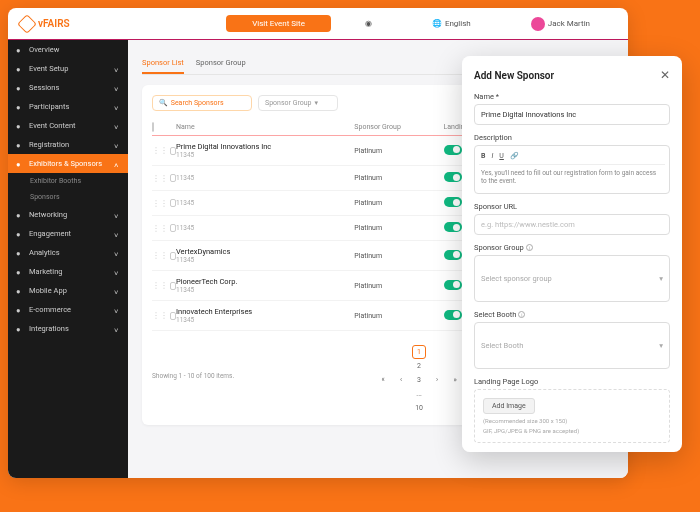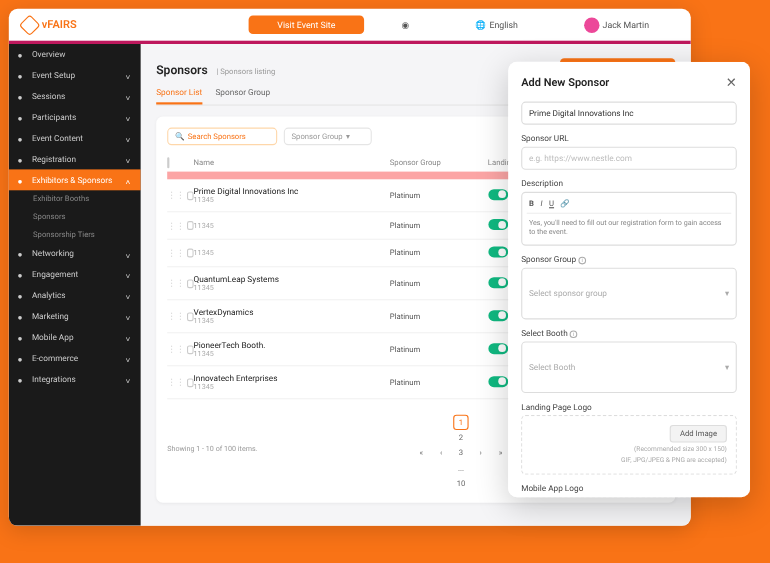--- a/index.html
+++ b/index.html
@@ -1,18 +1,18 @@
 <!DOCTYPE html>
 <html><head>
 <meta charset="utf-8">
 <style>
 *{margin:0;padding:0;box-sizing:border-box;font-family:-apple-system,BlinkMacSystemFont,"Segoe UI",Roboto,sans-serif}
 body{background:#f97316;width:700px;height:512px;overflow:hidden;position:relative}
 .app{position:absolute;top:8px;left:8px;width:620px;height:470px;background:#fff;border-radius:8px;box-shadow:0 4px 20px rgba(0,0,0,.15);display:flex;flex-direction:column;overflow:hidden}
-.topbar{height:32px;display:flex;align-items:center;padding:0 12px;border-bottom:3px solid #be185d;gap:8px}
+.topbar{height:32px;display:flex;align-items:center;padding:0 12px;border-bottom:1px solid #be185d;gap:8px}
 .logo{display:flex;align-items:center;gap:4px;color:#f97316;font-size:10px;font-weight:600}
 .logo-ico{width:14px;height:14px;border:1.5px solid #f97316;border-radius:3px;transform:rotate(45deg)}
 .spacer{flex:1}
 .btn{border:none;border-radius:4px;padding:4px 26px;font-size:8px;cursor:pointer;display:inline-flex;align-items:center;gap:3px}
 .btn-orange{background:#f97316;color:#fff}
 .btn-ghost{background:transparent;color:#555}
 .avatar{width:14px;height:14px;border-radius:50%;background:#ec4899}
 .body{flex:1;display:flex;overflow:hidden}
 .sidebar{width:120px;background:#1a1a1a;color:#ccc;font-size:7.5px;overflow-y:auto}
 .nav-item{display:flex;align-items:center;padding:5px 8px;gap:5px;cursor:pointer}
@@ -27,21 +27,21 @@
 .head-row{display:flex;align-items:center;margin-top:2px}
 .tabs{display:flex;gap:12px;margin-top:8px;border-bottom:1px solid #e5e5e5}
 .tab{font-size:7.5px;color:#666;padding:0 0 5px;cursor:pointer}
 .tab.active{color:#f97316;border-bottom:2px solid #f97316}
 .content{padding:10px 14px;flex:1;overflow:hidden}
 .card{background:#fff;border-radius:6px;box-shadow:0 1px 3px rgba(0,0,0,.05);padding:10px}
 .filters{display:flex;gap:6px;margin-bottom:8px}
 .filter-input{border:1px solid #fed7aa;border-radius:4px;padding:3px 6px;font-size:7px;color:#f97316;display:flex;align-items:center;gap:3px;width:100px}
 .filter-select{border:1px solid #e5e5e5;border-radius:4px;padding:3px 6px;font-size:7px;color:#999;display:flex;align-items:center;gap:3px;width:80px}
 .tbl{width:100%}
-.thead{display:flex;font-size:7px;color:#888;padding:4px 0;border-bottom:7px solid #fca5a5}
+.thead{display:flex;font-size:7px;color:#888;padding:4px 0;border-bottom:1px solid #fca5a5}
 .th-check{width:24px}
 .th-name{flex:2}
 .th-group{flex:1}
 .th-lp{flex:1}
 .th-mob{flex:.8}
 .trow{display:flex;align-items:center;padding:6px 0;border-bottom:1px solid #f2f2f2;font-size:7px}
 .td-check{width:24px;display:flex;align-items:center;gap:2px}
 .checkbox{width:8px;height:8px;border:1px solid #ccc;border-radius:2px}
 .drag{color:#ccc;font-size:8px}
 .td-name{flex:2}
@@ -61,21 +61,21 @@
 .modal-title{font-size:10px;font-weight:600;color:#222}
 .close{cursor:pointer;color:#666;font-size:12px}
 .field{margin-bottom:8px}
 .label{font-size:7.5px;color:#444;margin-bottom:3px;display:block}
 .input{width:100%;border:1px solid #ddd;border-radius:4px;padding:5px 6px;font-size:7.5px;color:#333}
 .input::placeholder{color:#bbb}
 .rte{border:1px solid #ddd;border-radius:4px;padding:4px}
 .rte-tools{display:flex;gap:6px;padding:2px 2px 4px;border-bottom:1px solid #eee;font-size:7px;color:#555}
 .rte-text{font-size:6.5px;color:#888;padding:4px 2px}
 .select{width:100%;border:1px solid #ddd;border-radius:4px;padding:18px 6px;font-size:7.5px;color:#aaa;display:flex;justify-content:space-between;align-items:center}
-.upload{border:1px dashed #ddd;border-radius:4px;padding:8px;text-align:right}
+.upload{border:1px dashed #ddd;border-radius:4px;padding:8px;text-align:left}
 .upload-btn{background:#f3f3f3;border:1px solid #ddd;border-radius:3px;padding:3px 8px;font-size:7px;color:#555;display:inline-block;cursor:pointer}
 .upload-hint{font-size:6px;color:#aaa;margin-top:3px}
 .modal-foot{display:flex;justify-content:flex-end;margin-top:8px}
 .info-ico{width:7px;height:7px;display:inline-block;border:.7px solid #aaa;border-radius:50%;font-size:5px;text-align:center;line-height:6px;color:#aaa;margin-left:2px}
 </style>
 </head>
 <body>
 
 <div class="app">
   <div class="topbar">
@@ -123,21 +123,20 @@
           <span>Registration</span>
           <span class="nav-chev">˅</span>
         </div>
         <div class="nav-item active">
           <span class="nav-ico">●</span>
           <span>Exhibitors &amp; Sponsors</span>
           <span class="nav-chev">˄</span>
         </div>
         <div class="nav-sub">Exhibitor Booths</div>
         <div class="nav-sub">Sponsors</div>
-        <div class="nav-sub">Sponsorship Tiers</div>
         <div class="nav-item">
           <span class="nav-ico">●</span>
           <span>Networking</span>
           <span class="nav-chev">˅</span>
         </div>
         <div class="nav-item">
           <span class="nav-ico">●</span>
           <span>Engagement</span>
           <span class="nav-chev">˅</span>
         </div>
@@ -162,28 +161,20 @@
           <span class="nav-chev">˅</span>
         </div>
         <div class="nav-item">
           <span class="nav-ico">●</span>
           <span>Integrations</span>
           <span class="nav-chev">˅</span>
         </div>
       </div>
     <div class="main">
       <div class="page-head">
-        <div class="head-row">
-          <div>
-            <span class="page-title">Sponsors</span>
-            <span class="breadcrumb">| <span>Sponsors listing</span></span>
-          </div>
-          <div class="spacer"></div>
-          <button class="btn btn-orange">+ <span>Add Sponsor</span></button>
-        </div>
         <div class="tabs">
           <div class="tab active">Sponsor List</div>
           <div class="tab">Sponsor Group</div>
         </div>
       </div>
       <div class="content">
         <div class="card">
           <div class="filters">
             <div class="filter-input">🔍 <span>Search Sponsors</span></div>
             <div class="filter-select"><span>Sponsor Group</span> ▾</div>
@@ -233,21 +224,20 @@
                   <div class="td-group">Platinum</div>
                   <div class="td-lp"><span class="toggle"></span></div>
                   <div class="td-mob"><span class="toggle"></span></div>
                 </div>
                 <div class="trow">
                   <div class="td-check">
                     <span class="drag">⋮⋮</span>
                     <span class="checkbox"></span>
                   </div>
                   <div class="td-name">
-                    <div class="row-name">QuantumLeap Systems</div>
                     <div class="row-sub">11345</div>
                   </div>
                   <div class="td-group">Platinum</div>
                   <div class="td-lp"><span class="toggle"></span></div>
                   <div class="td-mob"><span class="toggle"></span></div>
                 </div>
                 <div class="trow">
                   <div class="td-check">
                     <span class="drag">⋮⋮</span>
                     <span class="checkbox"></span>
@@ -259,21 +249,21 @@
                   <div class="td-group">Platinum</div>
                   <div class="td-lp"><span class="toggle"></span></div>
                   <div class="td-mob"><span class="toggle"></span></div>
                 </div>
                 <div class="trow">
                   <div class="td-check">
                     <span class="drag">⋮⋮</span>
                     <span class="checkbox"></span>
                   </div>
                   <div class="td-name">
-                    <div class="row-name">PioneerTech Booth.</div>
+                    <div class="row-name">PioneerTech Corp.</div>
                     <div class="row-sub">11345</div>
                   </div>
                   <div class="td-group">Platinum</div>
                   <div class="td-lp"><span class="toggle"></span></div>
                   <div class="td-mob"><span class="toggle"></span></div>
                 </div>
                 <div class="trow">
                   <div class="td-check">
                     <span class="drag">⋮⋮</span>
                     <span class="checkbox"></span>
@@ -309,39 +299,40 @@
     </div>
   </div>
 </div>
 
 <div class="modal">
   <div class="modal-head">
     <div class="modal-title">Add New Sponsor</div>
     <div class="close">✕</div>
   </div>
   <div class="field">
+    <label class="label">Name *</label>
     <input class="input" value="Prime Digital Innovations Inc" style="">
-  </div>
-  <div class="field">
-    <label class="label">Sponsor URL</label>
-    <input class="input" placeholder="e.g. https://www.nestle.com" style="">
   </div>
   <div class="field">
     <label class="label">Description</label>
     <div class="rte">
       <div class="rte-tools">
         <b>B</b>
         <i>I</i>
         <u>U</u>
         <span>🔗</span>
       </div>
       <div class="rte-text">Yes, you'll need to fill out our registration form to gain access to the event.</div>
     </div>
   </div>
   <div class="field">
+    <label class="label">Sponsor URL</label>
+    <input class="input" placeholder="e.g. https://www.nestle.com" style="">
+  </div>
+  <div class="field">
     <label class="label"><span>Sponsor Group</span><span class="info-ico">i</span></label>
     <div class="select">
         <span>Select sponsor group</span>
         <span>▾</span>
       </div>
   </div>
   <div class="field">
     <label class="label"><span>Select Booth</span><span class="info-ico">i</span></label>
     <div class="select">
         <span>Select Booth</span>

